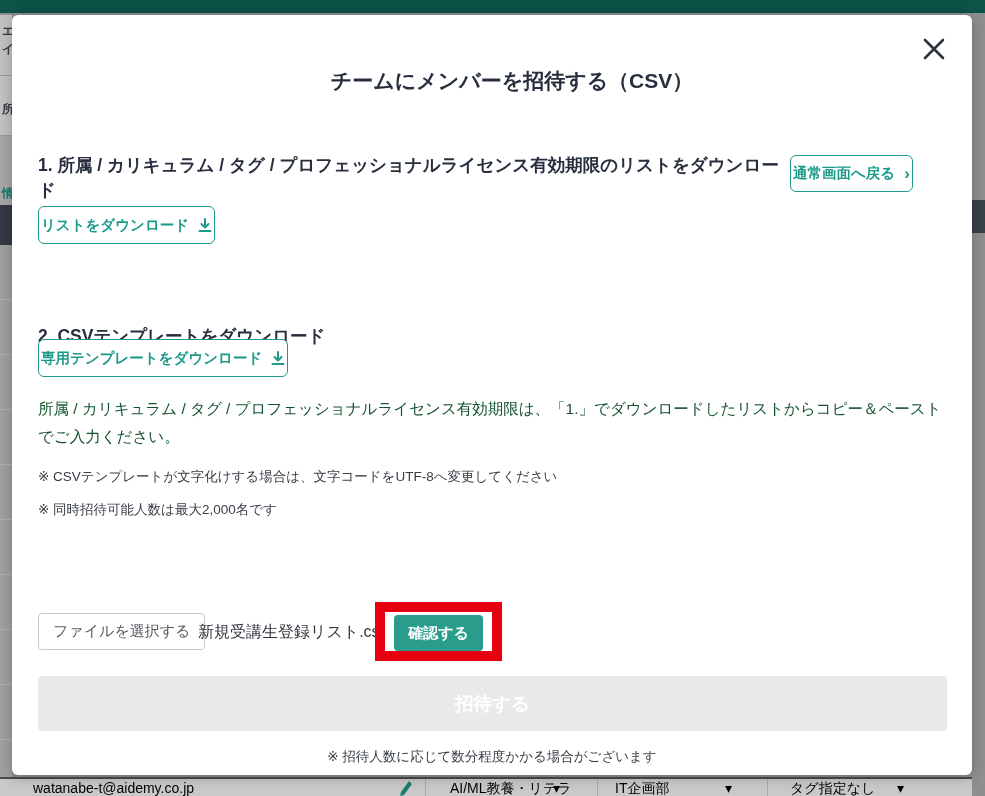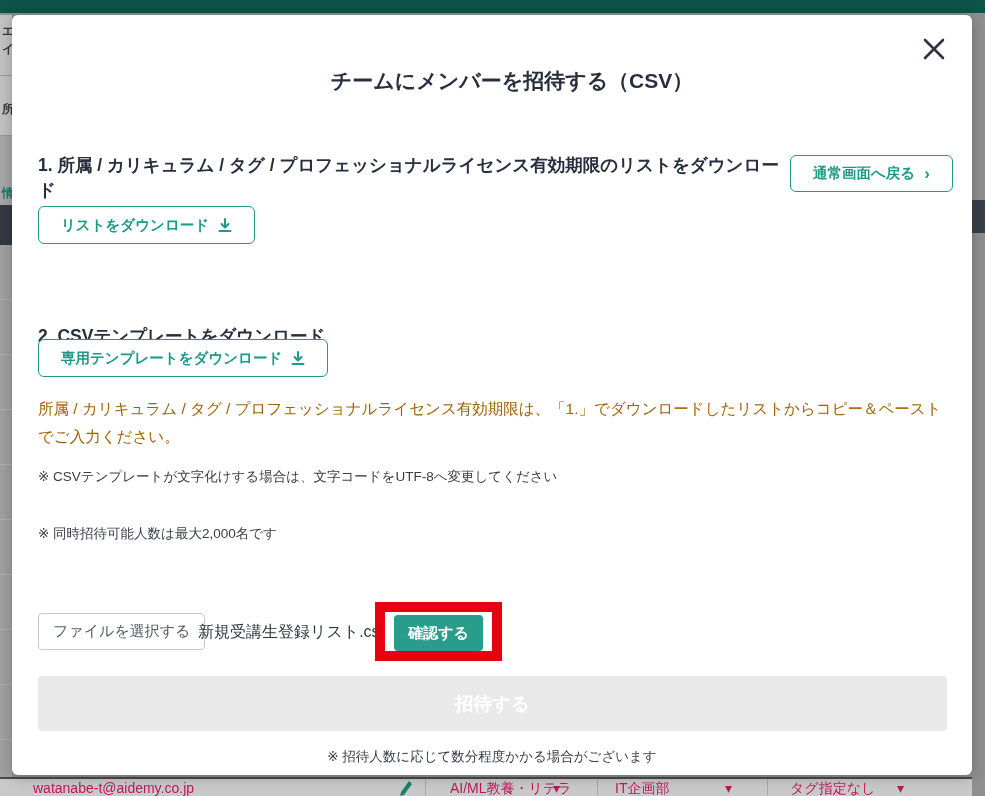--- a/index.html
+++ b/index.html
@@ -22,52 +22,52 @@
   .bg-left .tab-zone { position:absolute; left:0; top:121px; width:12px; height:69px; background:#a7a7a7; }
   .bg-left .frag-tab { top:170px; color:#11776b; }
   .bg-left .dark-header { position:absolute; left:0; top:190px; width:12px; height:40px; background:#343943; }
   .bg-left .table-zone { position:absolute; left:0; top:230px; width:12px; height:532px; background:#a0a0a0;
       background-image:repeating-linear-gradient(to bottom,#a0a0a0 0,#a0a0a0 54px,#b1b1b1 54px,#b1b1b1 55px); }
 
   .scrollbar { position:absolute; right:0; top:13px; width:13px; height:783px; background:#8f8f8f; z-index:4; }
   .scrollbar .thumb { position:absolute; left:0; top:187px; width:13px; height:33px; background:#3a4049; }
 
   .bg-bottom-row { position:absolute; left:0; top:777px; width:972px; height:19px; background:#c9c9c9; border-top:2px solid #4a4a4a; overflow:hidden; z-index:2; }
-  .bg-bottom-row .cell-text { position:absolute; top:1px; font-size:14px; color:#be185d; white-space:nowrap; }
+  .bg-bottom-row .cell-text { position:absolute; top:1px; font-size:14px; color:#000000; white-space:nowrap; }
   .email-text { left:33px; }
   .pencil { position:absolute; left:398px; top:1px; width:15px; height:17px; }
   .vsep { position:absolute; top:0; width:1px; height:19px; background:#a9a9a9; }
   .sep-1 { left:425px; } .sep-2 { left:597px; } .sep-3 { left:767px; }
   .dd-label-1 { left:450px; } .dd-caret-1 { left:553px; }
   .dd-label-2 { left:615px; } .dd-caret-2 { left:725px; }
   .dd-label-3 { left:790px; } .dd-caret-3 { left:897px; }
   .caret { font-size:12px; }
 
   
   .modal { position:absolute; left:12px; top:15px; width:960px; height:760px; background:#ffffff; border-radius:6px; z-index:5; box-shadow:0 2px 14px rgba(0,0,0,.25); }
 
   .close-btn { position:absolute; top:20px; right:24px; width:28px; height:28px; background:none; border:none; cursor:pointer; padding:0; }
   .modal-title { position:absolute; top:52px; left:0; width:100%; text-align:center; font-size:21px; font-weight:bold; color:#272f3e;padding-left:40px; }
 
   .s-heading { position:absolute; left:26px; font-size:17.5px; font-weight:bold; color:#272f3e; line-height:1.45; }
   .s1-heading { top:130px; width:745px;margin-top:8px; }
   .s2-heading { top:277px;margin-top:32px; }
   .s3-heading { top:548px; }
 
-  .outline-btn { display:flex; align-items:center; justify-content:center; gap:9px; height:38px; padding:0 22px;
+  .outline-btn { display:flex; align-items:center; justify-content:center; gap:9px; height:38px; padding:0 2px;
       background:#fff; border:1.5px solid #1d9a8a; border-radius:6px; color:#1d9a8a; font-weight:bold; font-size:14.5px; cursor:pointer; white-space:nowrap; }
   .back-btn { position:absolute; left:778px; top:140px; height:37px; }
   .back-btn .chev { font-size:17px; line-height:1; }
   .list-dl-btn { position:absolute; left:26px; top:191px; }
   .tpl-dl-btn { position:absolute; left:26px; top:324px; }
 
-  .desc { position:absolute; left:26px; top:380px; width:912px; font-size:15.5px; color:#a16207; line-height:1.8; }
+  .desc { position:absolute; left:26px; top:380px; width:912px; font-size:15.5px; color:#14532d; line-height:1.8; }
   .note { position:absolute; left:26px; font-size:13.5px; color:#383e46; }
   .note-1 { top:453px; }
-  .note-2 { top:510px; }
+  .note-2 { top:486px; }
 
   .file-select-btn { position:absolute; left:26px; top:598px; height:37px; padding:0 14px; background:#fff;
       border:1px solid #c9c9c9; border-radius:4px; font-size:15px; color:#555b63; cursor:pointer; }
   .file-name { position:absolute; left:186px; top:598px; height:37px; line-height:37px; font-size:16px; color:#2f353d;
       max-width:186px; overflow:hidden; white-space:nowrap; }
 
   .annotation-box { position:absolute; left:363px; top:587px; width:127px; height:59px; border:10px solid #e60012;
       background:#fff; display:flex; align-items:flex-end; justify-content:center; z-index:6; }
   .confirm-btn { width:89px; height:36px; background:#2a9c8c; border:none; border-radius:4px; color:#fff; font-weight:bold; font-size:15px; cursor:pointer; }
 

